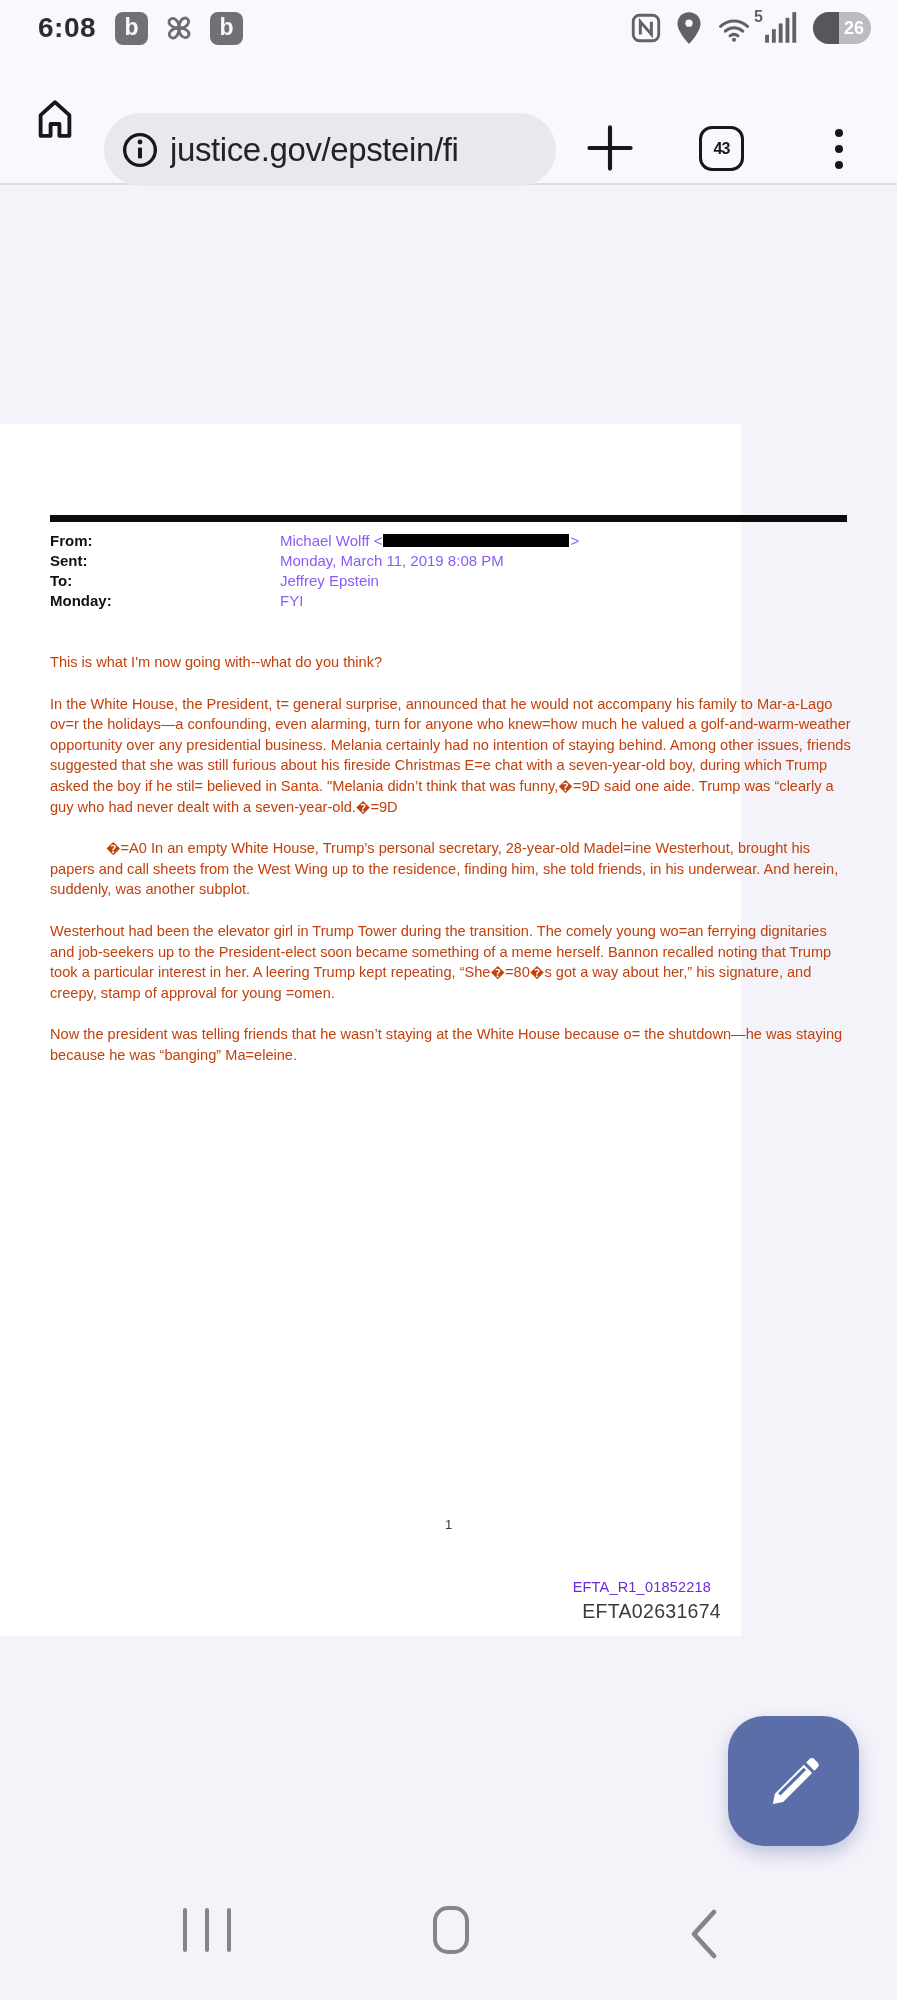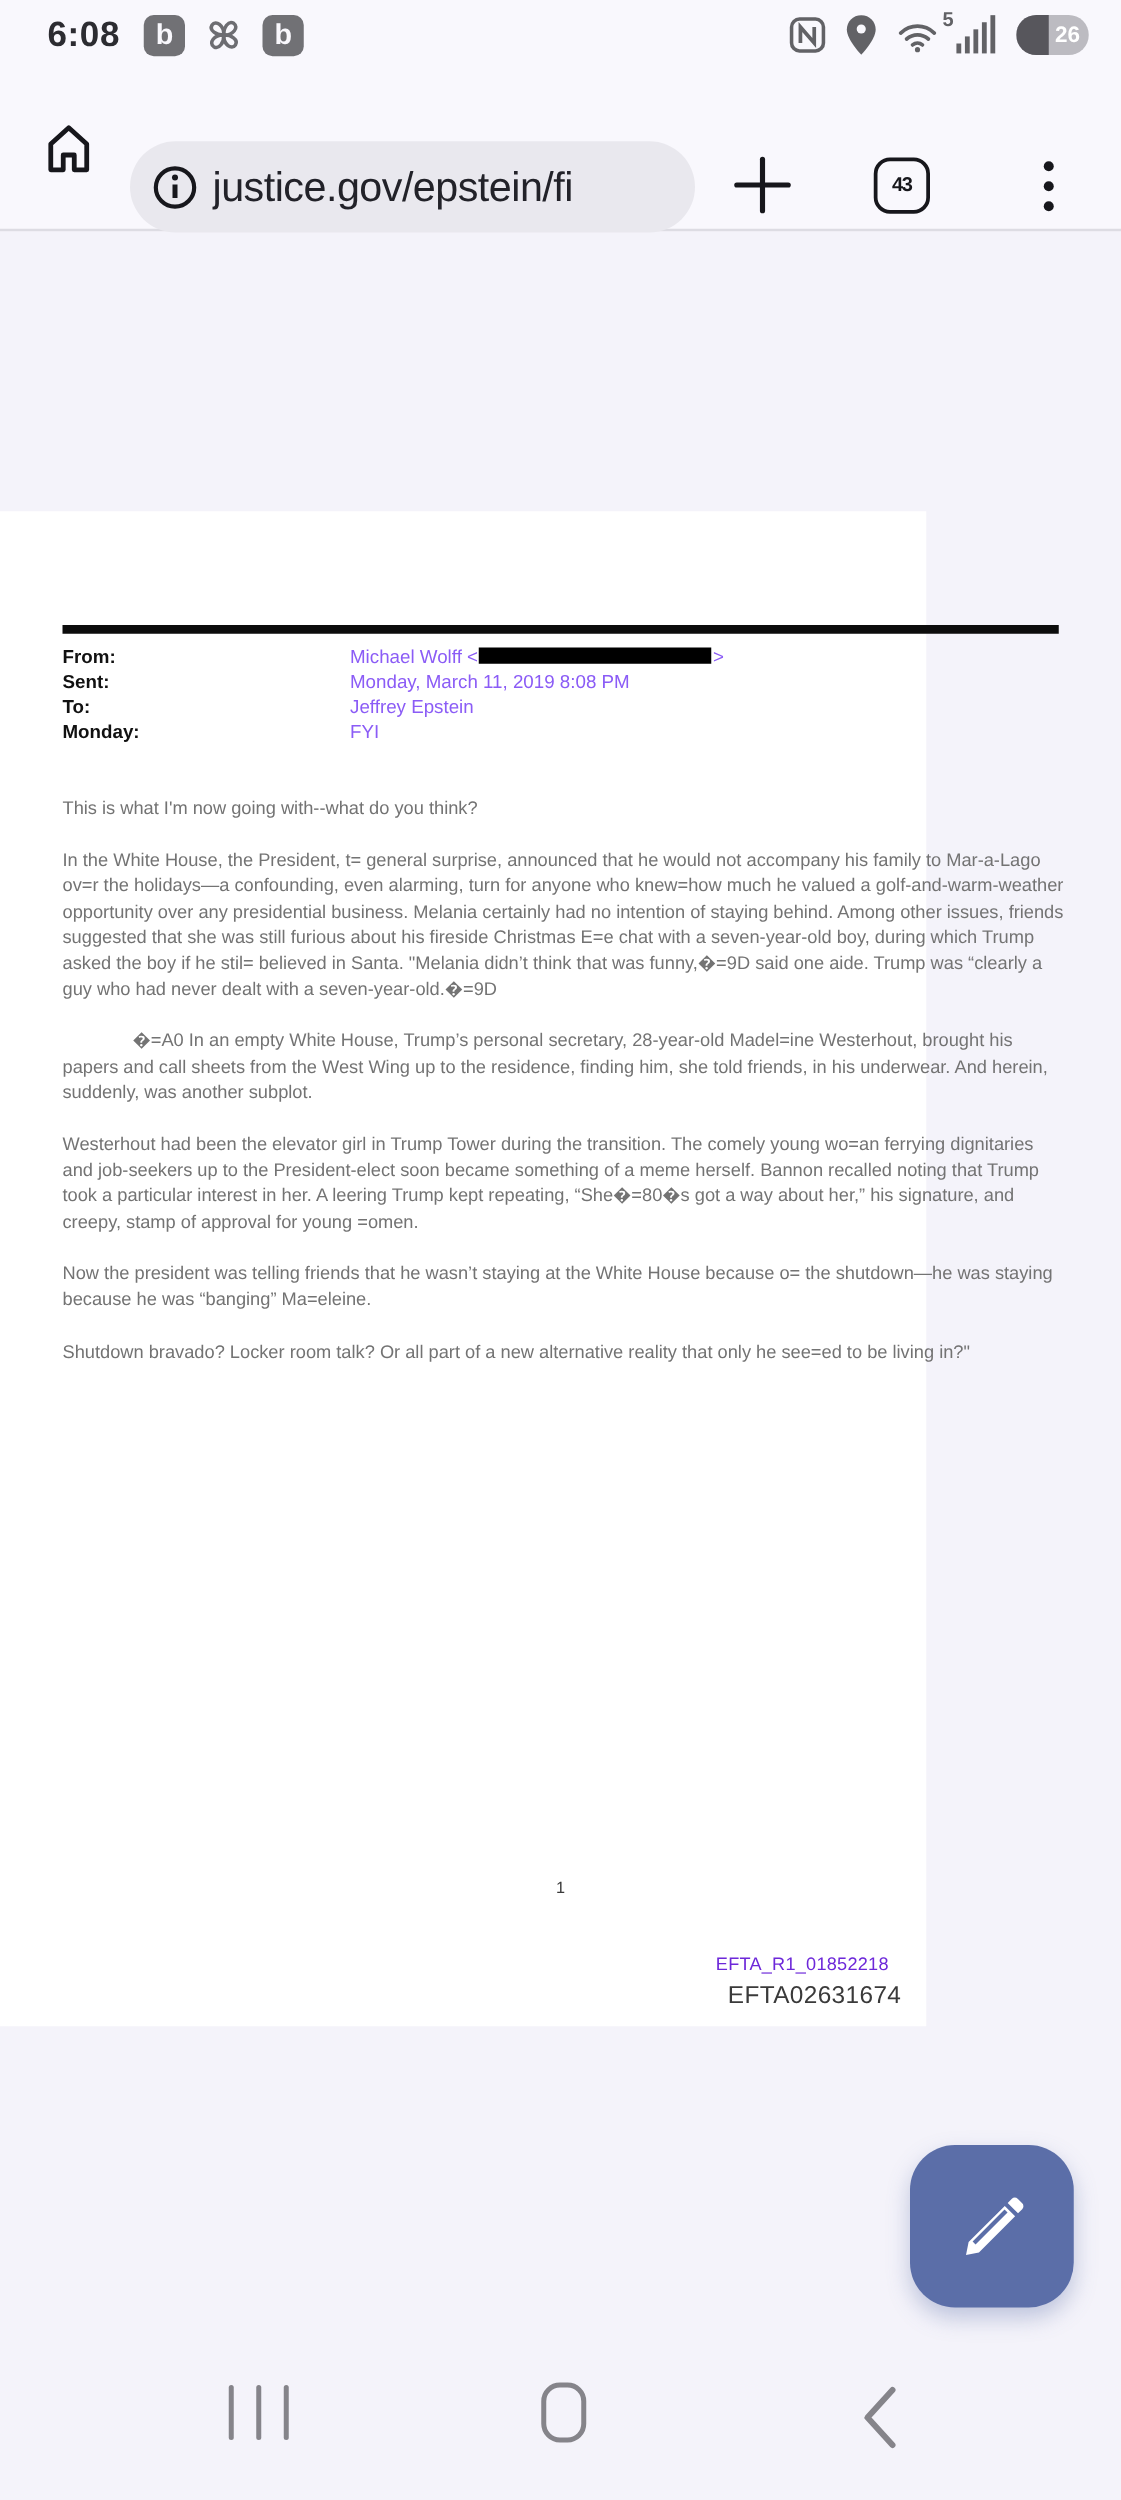--- a/index.html
+++ b/index.html
@@ -64,35 +64,35 @@
   }
   .tab-count { font-size:16px; font-weight:bold; color:#17171c; letter-spacing:-1px; }
   .menu-btn {
     position:absolute; left:829px; top:64px; height:58px; width:20px;
     display:flex; flex-direction:column; align-items:center; justify-content:center; gap:8px;
   }
   .menu-btn span { width:8px; height:8px; border-radius:50%; background:#17171c; }
 
   
   .pdf-page {
-    position:absolute; top:409px; left:0; width:741px; height:1212px;
+    position:absolute; top:424px; left:0; width:741px; height:1212px;
     background:#ffffff; color:#1c1c1c;
   }
   .rule { position:absolute; top:91px; left:50px; width:797px; height:7px; background:#0c0c0c; }
   .email-hdr { position:absolute; top:107px; left:50px; width:800px; font-size:15px; }
   .hdr-row { display:flex; line-height:20px; }
   .hdr-label { width:230px; font-weight:bold; color:#111; }
   .hdr-value { color:#8b5cf6; }
   .redaction {
     display:inline-block; width:186px; height:13px; background:#000;
     vertical-align:-1px; margin:0 1px;
   }
   .email-body {
     position:absolute; top:228px; left:50px; width:802px;
-    font-size:14.6px; line-height:20.6px; color:#737373;
+    font-size:14.6px; line-height:20.6px; color:#c2410c;
   }
   .email-body p { margin-bottom:21px; }
   .email-body p.indent { text-indent:56px; }
   .page-num {
     position:absolute; top:1093px; left:0; width:897px;
     text-align:center; font-size:13px; color:#3a3a3a;
   }
   .bates-small { position:absolute; top:1155px; right:30px; font-size:14.5px; color:#6d28d9; letter-spacing:.2px; }
   .bates-large { position:absolute; top:1176px; right:20px; font-size:19.5px; color:#3a3a3a; letter-spacing:.3px; }
 
@@ -227,21 +227,20 @@
       <span class="hdr-value">FYI</span>
     </div>
   </div>
 
   <div class="email-body">
     <p>This is what I'm now going with--what do you think?</p>
     <p>In the White House, the President, t= general surprise, announced that he would not accompany his family to Mar-a-Lago ov=r the holidays—a confounding, even alarming, turn for anyone who knew=how much he valued a golf-and-warm-weather opportunity over any presidential business. Melania certainly had no intention of staying behind. Among other issues, friends suggested that she was still furious about his fireside Christmas E=e chat with a seven-year-old boy, during which Trump asked the boy if he stil= believed in Santa. "Melania didn’t think that was funny,�=9D said one aide. Trump was “clearly a guy who had never dealt with a seven-year-old.�=9D</p>
     <p class="indent">�=A0  In an empty White House, Trump’s personal secretary, 28-year-old Madel=ine Westerhout, brought his papers and call sheets from the West Wing up to the residence, finding him, she told friends, in his underwear. And herein, suddenly, was another subplot.</p>
     <p>Westerhout had been the elevator girl in Trump Tower during the transition. The comely young wo=an ferrying dignitaries and job-seekers up to the President-elect soon became something of a meme herself. Bannon recalled noting that Trump took a particular interest in her. A leering Trump kept repeating, “She�=80�s got a way about her,” his signature, and creepy, stamp of approval for young =omen.</p>
     <p>Now the president was telling friends that he wasn’t staying at the White House because o= the shutdown—he was staying because he was “banging” Ma=eleine.</p>
-    <p>Shutdown bravado? Locker room talk? Or all part of a new alternative reality that only he see=ed to be living in?"</p>
   </div>
 
   <div class="page-num">1</div>
   <div class="bates-small">EFTA_R1_01852218</div>
   <div class="bates-large">EFTA02631674</div>
 </div>
 
 <button class="fab">
   <svg width="62" height="62" viewBox="0 0 24 24">
     <path fill="#ffffff" d="M4.6 16.9 L3.8 20.9 L7.8 20.1 L19 8.9 L15.8 5.7 Z M19.9 8 L21.2 6.7 C21.7 6.2 21.7 5.4 21.2 4.9 L19.8 3.5 C19.3 3 18.5 3 18 3.5 L16.7 4.8 Z"></path>

